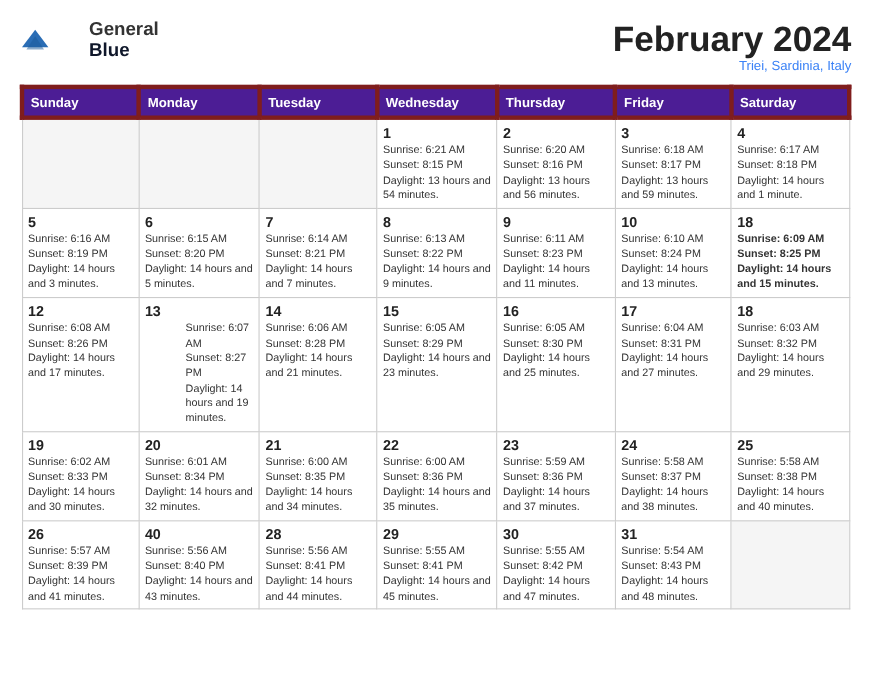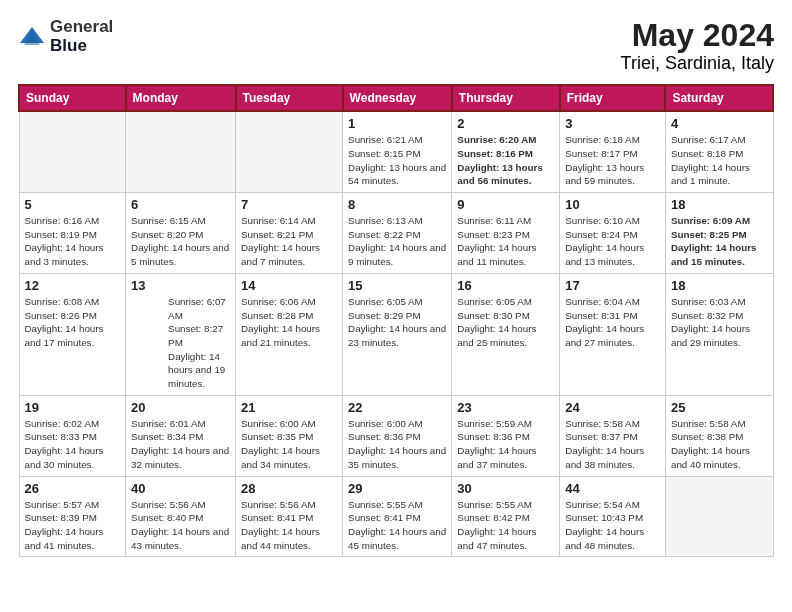--- a/index.html
+++ b/index.html
@@ -23,20 +23,21 @@
       margin-bottom: 10px;
     }
     .logo {
       display: flex;
       align-items: center;
     }
     .logo-text {
       display: flex;
       flex-direction: column;
       line-height: 1.1;
+      margin-left: 31px;
     }
     .logo-general {
       font-size: 17px;
       font-weight: bold;
       color: #333;
     }
     .logo-blue {
       font-size: 17px;
       font-weight: bold;
       color: #0f172a;
@@ -49,36 +50,36 @@
     .title-block {
       text-align: right;
     }
     .title-month {
       font-size: 32px;
       font-weight: bold;
       color: #222;
       line-height: 1.1;
     }
     .title-location {
-      font-size: 18px;
-      color: #000000;
+      font-size: 12px;
+      color: #3b82f6;
     }
     .calendar {
       width: 100%;
       border-collapse: collapse;
       font-size: 10.5px;
     }
     .calendar th {
-      background: #be185d;
+      background: #4c1d95;
       color: #fff;
       text-align: left;
       padding: 5px 6px;
       font-size: 12px;
       font-weight: bold;
-      border: 2px solid #7f1d1d;
+      border: 4px solid #7f1d1d;
     }
     .calendar td {
       border: 1px solid #ccc;
       vertical-align: top;
       padding: 4px 5px;
       width: 113px;
       min-height: 80px;
       background: #fff;
     }
     .calendar td.empty {
@@ -106,21 +107,21 @@
       <svg class="logo-icon" viewBox="0 0 28 28" xmlns="http://www.w3.org/2000/svg">
         <polygon points="14,4 26,20 2,20" fill="#2a6db5"></polygon>
         <polygon points="14,10 22,22 6,22" fill="#1a5a9a" opacity="0.5"></polygon>
       </svg>
       <div class="logo-text">
         <span class="logo-general">General</span>
         <span class="logo-blue">Blue</span>
       </div>
     </div>
     <div class="title-block">
-      <div class="title-month">May 2024</div>
+      <div class="title-month">February 2024</div>
       <div class="title-location">Triei, Sardinia, Italy</div>
     </div>
   </div>
 
   <table class="calendar">
     <thead>
       <tr>
         <th>Sunday</th>
         <th>Monday</th>
         <th>Tuesday</th>
@@ -136,21 +137,21 @@
           <td class="empty"></td>
           <td class="empty"></td>
           <td>
             <span class="day-num">1</span>
             <div class="day-info" style="white-space: pre-line;">Sunrise: 6:21 AM
 Sunset: 8:15 PM
 Daylight: 13 hours and 54 minutes.</div>
           </td>
           <td>
             <span class="day-num">2</span>
-            <div class="day-info" style="white-space: pre-line; font-weight: bold;">Sunrise: 6:20 AM
+            <div class="day-info" style="white-space: pre-line;">Sunrise: 6:20 AM
 Sunset: 8:16 PM
 Daylight: 13 hours and 56 minutes.</div>
           </td>
           <td>
             <span class="day-num">3</span>
             <div class="day-info" style="white-space: pre-line;">Sunrise: 6:18 AM
 Sunset: 8:17 PM
 Daylight: 13 hours and 59 minutes.</div>
           </td>
           <td>
@@ -317,22 +318,22 @@
 Sunset: 8:41 PM
 Daylight: 14 hours and 45 minutes.</div>
           </td>
           <td>
             <span class="day-num">30</span>
             <div class="day-info" style="white-space: pre-line;">Sunrise: 5:55 AM
 Sunset: 8:42 PM
 Daylight: 14 hours and 47 minutes.</div>
           </td>
           <td>
-            <span class="day-num">44</span>
+            <span class="day-num">31</span>
             <div class="day-info" style="white-space: pre-line;">Sunrise: 5:54 AM
-Sunset: 10:43 PM
+Sunset: 8:43 PM
 Daylight: 14 hours and 48 minutes.</div>
           </td>
           <td class="empty"></td>
         </tr>
       </tbody>
   </table>
 </div>
 
 </body></html>

